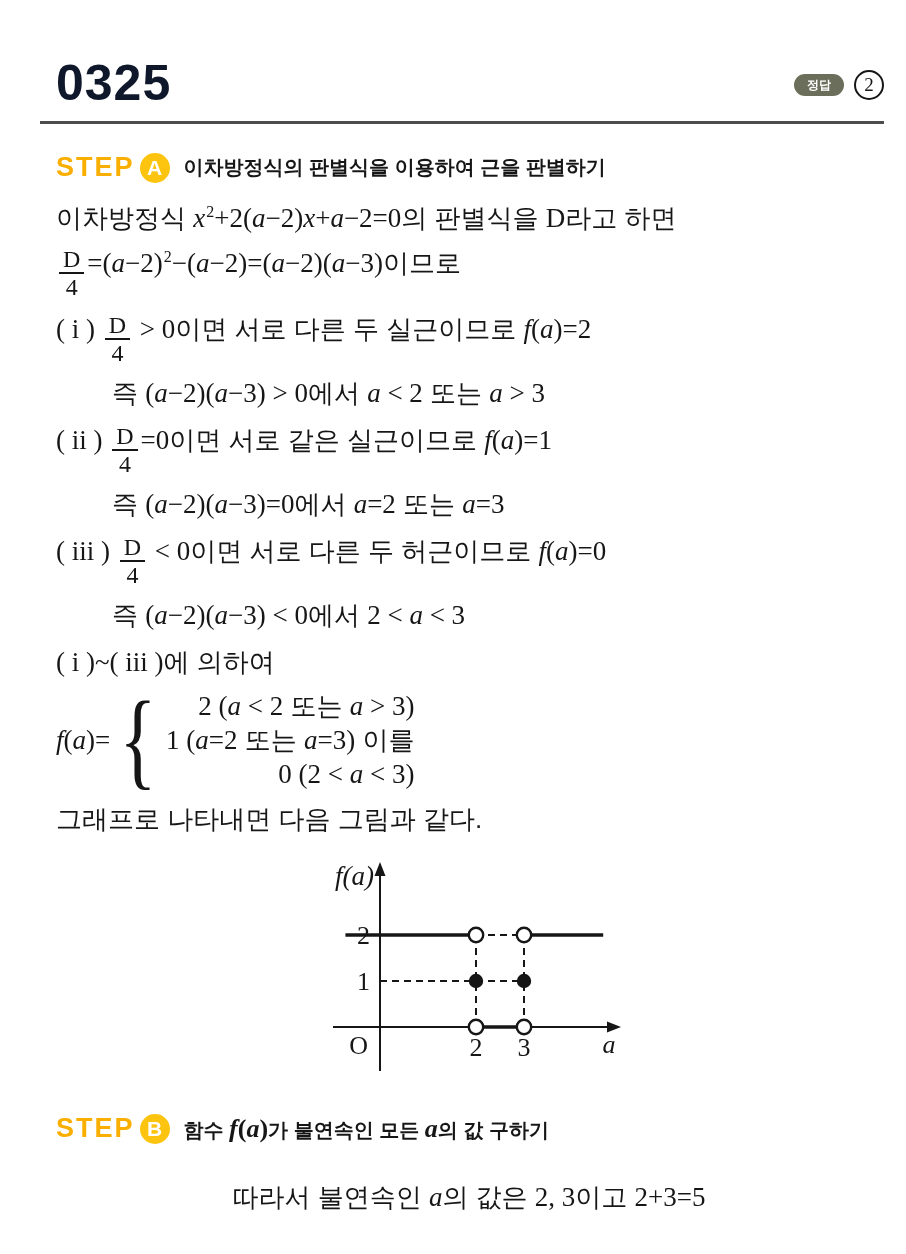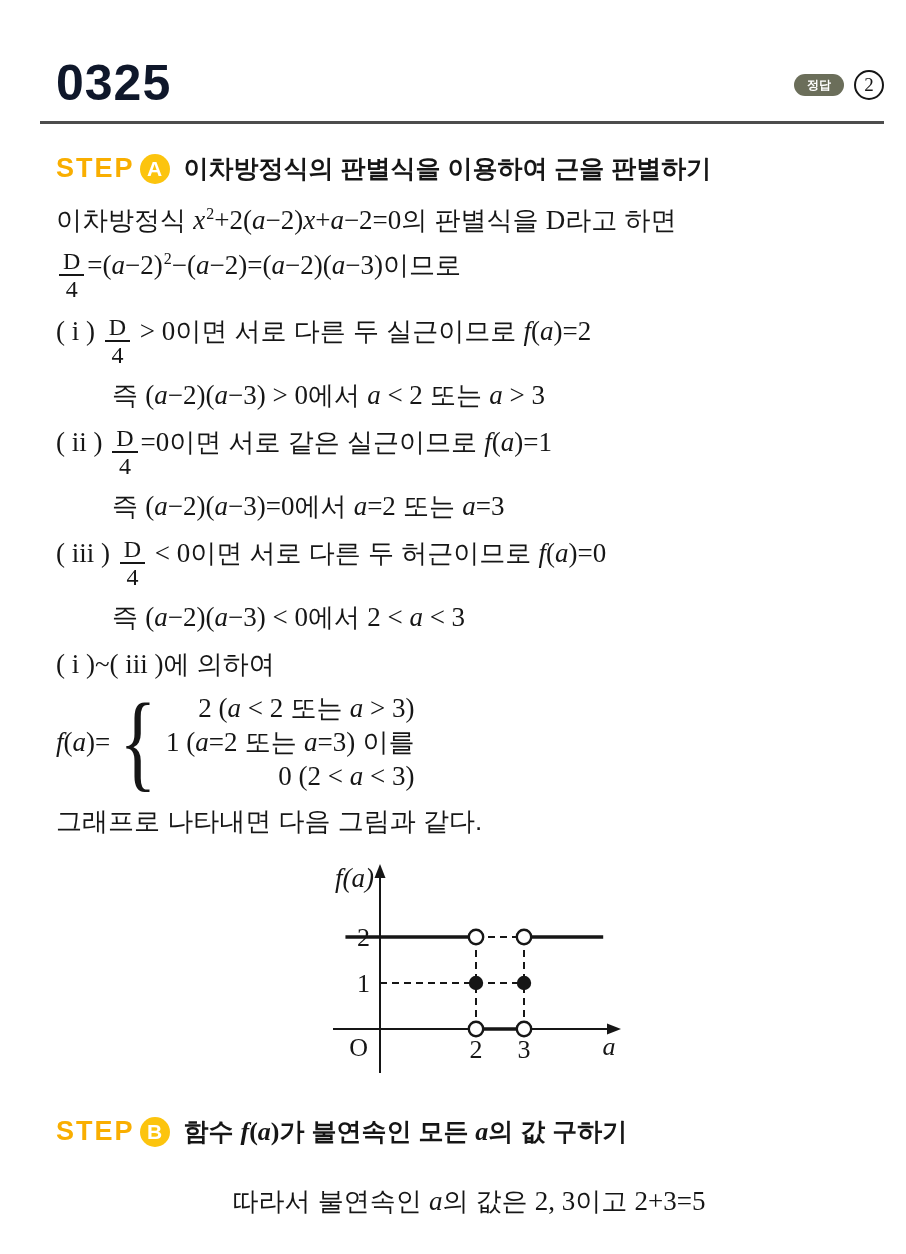--- a/index.html
+++ b/index.html
@@ -19,21 +19,21 @@
 
   
   .step-row{display:flex;align-items:center;margin:28px 30px 0 56px;}
   .step-row.b{margin-top:28px;}
   .step-word{color:#f9ae00;font-family:"Liberation Sans",sans-serif;font-weight:700;
              font-size:27px;letter-spacing:2px;}
   .step-badge{width:30px;height:30px;margin-left:5px;border-radius:50%;background:#fcc40e;color:#fff;
               font-family:"Liberation Sans",sans-serif;font-weight:800;font-size:21px;
               display:flex;align-items:center;justify-content:center;flex:0 0 auto;}
   .step-title{margin-left:14px;font-weight:700;font-size:25px;display:flex;align-items:baseline;white-space:pre;}
-  .step-title .kr{font-size:25px;font-weight:700;}
+  .step-title .kr{font-size:20px;font-weight:700;}
   .step-title .mt{font-size:26px;font-weight:700;}
 
   
   .content{margin:0 24px 0 56px;}
   .line{display:flex;align-items:baseline;white-space:pre;}
   .kr{font-family:"Liberation Sans","DejaVu Sans",sans-serif;font-size:26px;}
   .mt{font-family:"Liberation Serif","DejaVu Serif",serif;font-size:27px;}
   .mi{font-style:italic;}
   sup.mt{font-size:16px;position:relative;top:-10px;margin-left:1px;}
   .frac{display:inline-flex;flex-direction:column;align-items:center;line-height:1;

